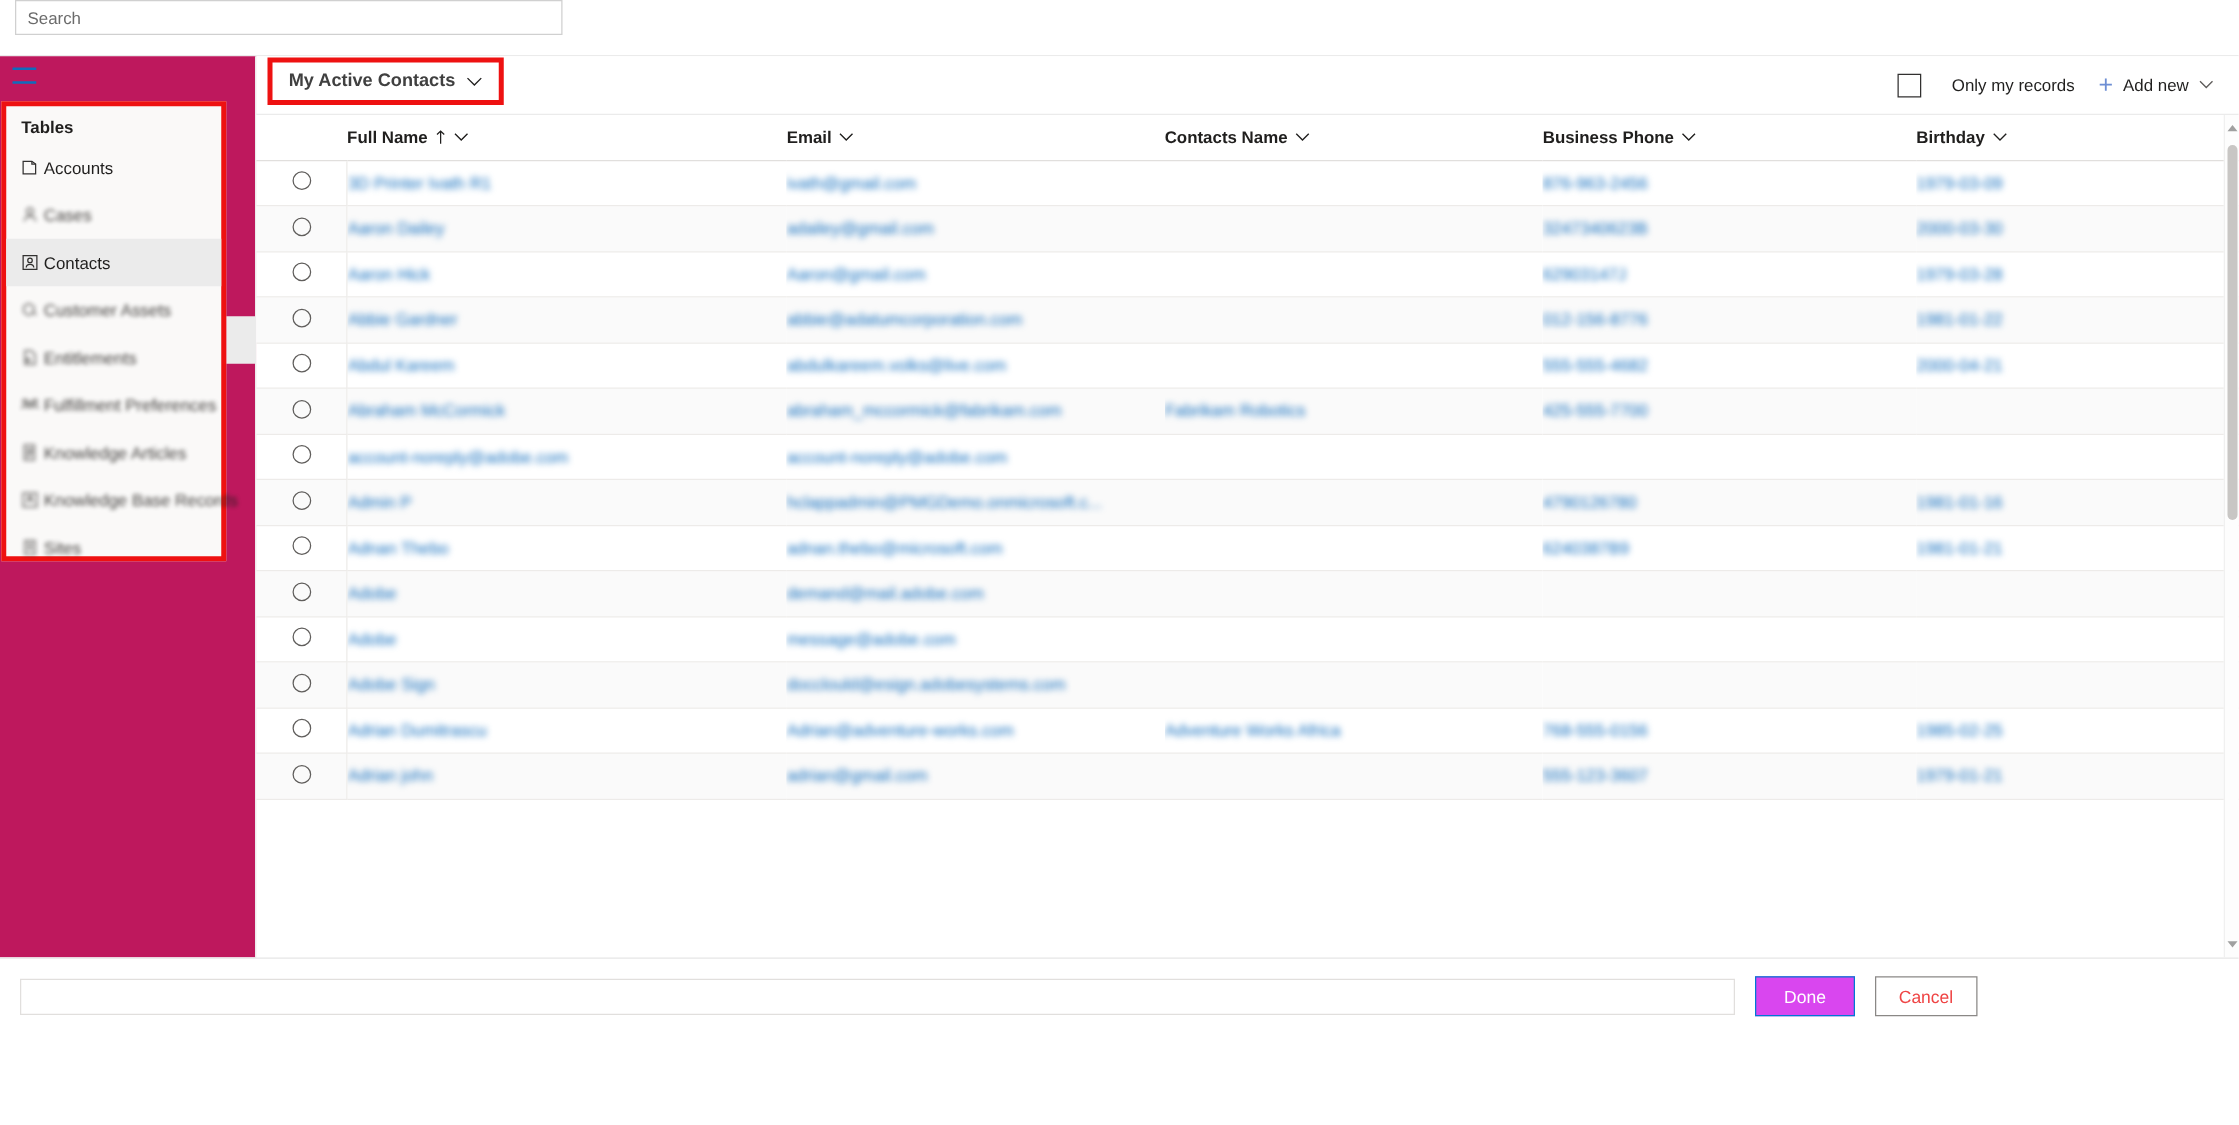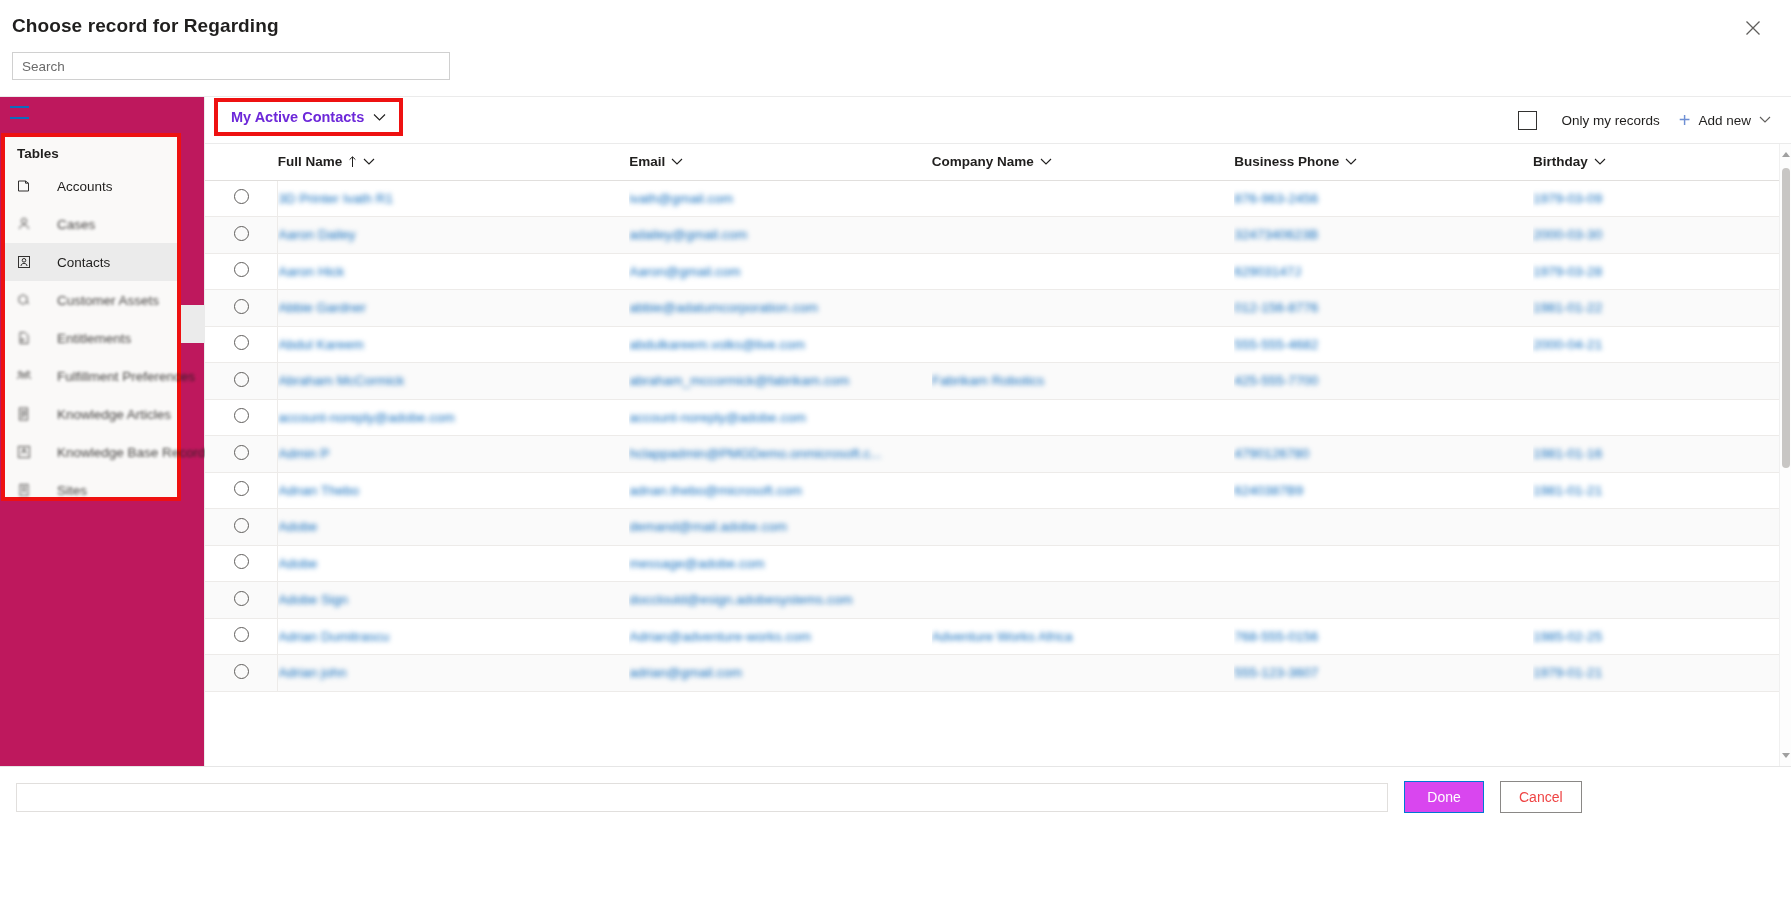--- a/index.html
+++ b/index.html
@@ -120,21 +120,21 @@
     font-size: 13.5px;
     font-weight: 600;
     color: #201f1e;
     padding: 9px 0 6px 12px;
   }
   .tbl-item {
     display: flex;
     align-items: center;
     height: 38px;
     padding-left: 10px;
-    gap: 24px;
+    gap: 2px;
     cursor: pointer;
     font-size: 13.5px;
     color: #201f1e;
   }
   .tbl-item.selected { background: #ebebeb; }
   .tbl-item .ic { width: 18px; height: 18px; flex: 0 0 18px; display:flex; align-items:center; justify-content:center; }
   .tbl-item .lbl { white-space: nowrap; }
   .tbl-item.blurred .lbl,
   .tbl-item.blurred .ic { filter: blur(1.7px); opacity: .85; }
 
@@ -175,21 +175,21 @@
     background: #fff;
     padding: 7px 13px 7px 13px;
     display: flex;
     align-items: center;
     gap: 9px;
     cursor: pointer;
   }
   .viewbox .vlabel {
     font-size: 14.5px;
     font-weight: 600;
-    color: #6d28d9;
+    color: #404040;
   }
   .cmd-right {
     margin-left: auto;
     display: flex;
     align-items: center;
     gap: 19px;
     padding-right: 6px;
   }
   .chk-wrap { display: flex; align-items: center; gap: 24px; cursor: pointer; }
   .chk-box {
@@ -313,28 +313,20 @@
     padding: 0 18px;
   }
   .btn-primary { background: #d946ef; color: #fff; border-color: #0078d4; }
   .btn-default { background: #fff; color: #ef4444; border-color: #8a8886; }
 </style>
 </head>
 <body>
 
 <div class="dialog">
 
-  <div class="dlg-header">
-    <div class="dlg-title">Choose record for Regarding</div>
-    <button class="close-btn" aria-label="Close">
-      <svg width="16" height="16" viewBox="0 0 16 16">
-        <path d="M1.5 1.5 L14.5 14.5 M14.5 1.5 L1.5 14.5" stroke="#605e5c" stroke-width="1.3" fill="none"></path>
-      </svg>
-    </button>
-  </div>
 
   <div class="search-wrap">
     <input class="search-input" type="text" placeholder="Search" style="">
   </div>
 
   <div class="body-split">
 
     <div class="sidebar">
       <div class="ham-row">
         <div class="hamburger">
@@ -496,21 +488,21 @@
               <th>
                 <div class="th-in">
                   <span>Email</span>
                   <svg width="12" height="8" viewBox="0 0 12 8">
                     <path d="M1 1 L6 6 L11 1" stroke="#201f1e" stroke-width="1.1" fill="none"></path>
                   </svg>
                 </div>
               </th>
               <th>
                 <div class="th-in">
-                  <span>Company Name</span>
+                  <span>Contacts Name</span>
                   <svg width="12" height="8" viewBox="0 0 12 8">
                     <path d="M1 1 L6 6 L11 1" stroke="#201f1e" stroke-width="1.1" fill="none"></path>
                   </svg>
                 </div>
               </th>
               <th>
                 <div class="th-in">
                   <span>Business Phone</span>
                   <svg width="12" height="8" viewBox="0 0 12 8">
                     <path d="M1 1 L6 6 L11 1" stroke="#201f1e" stroke-width="1.1" fill="none"></path>

